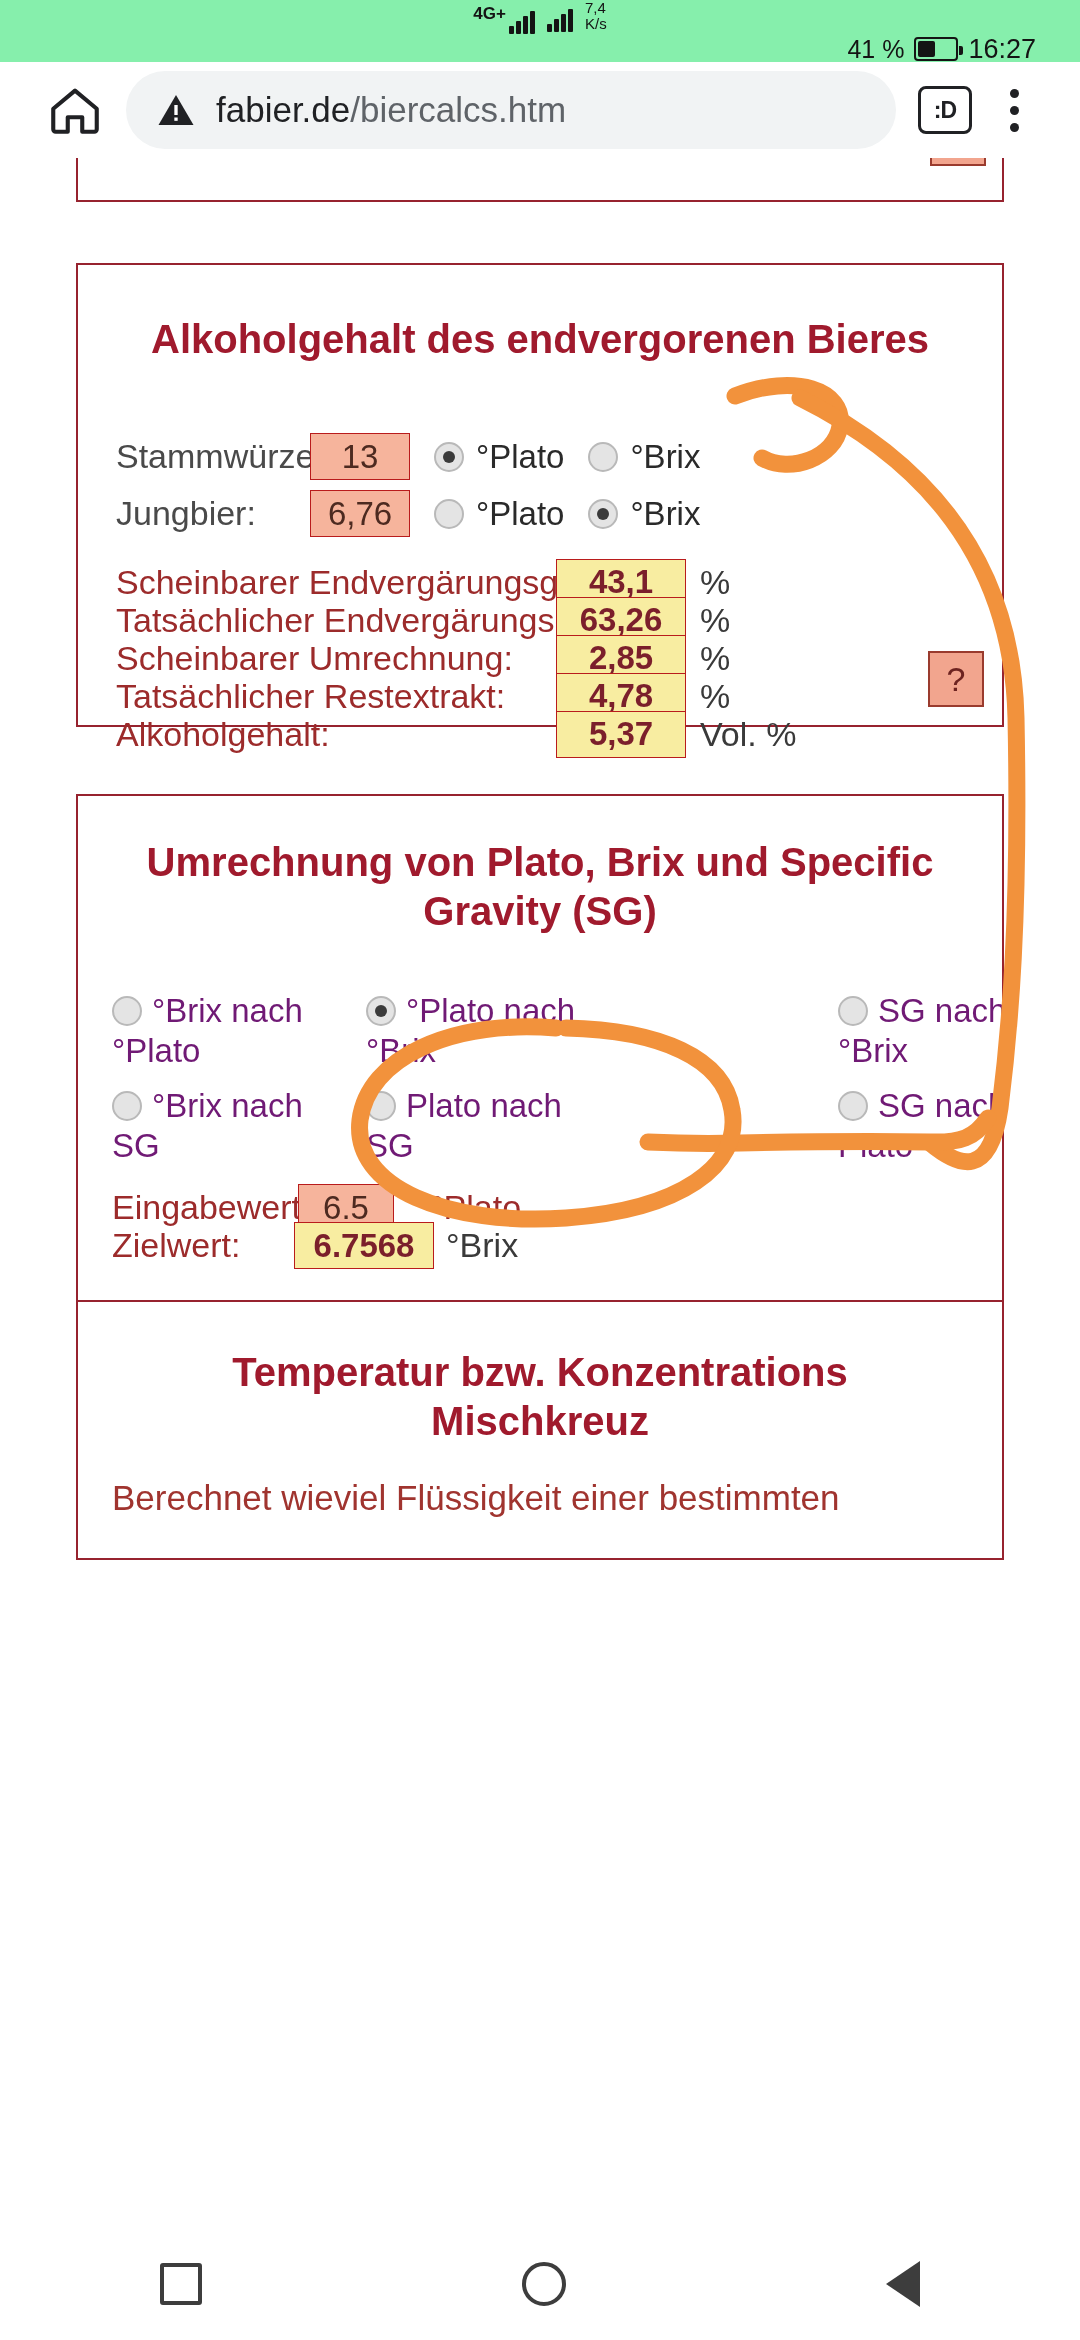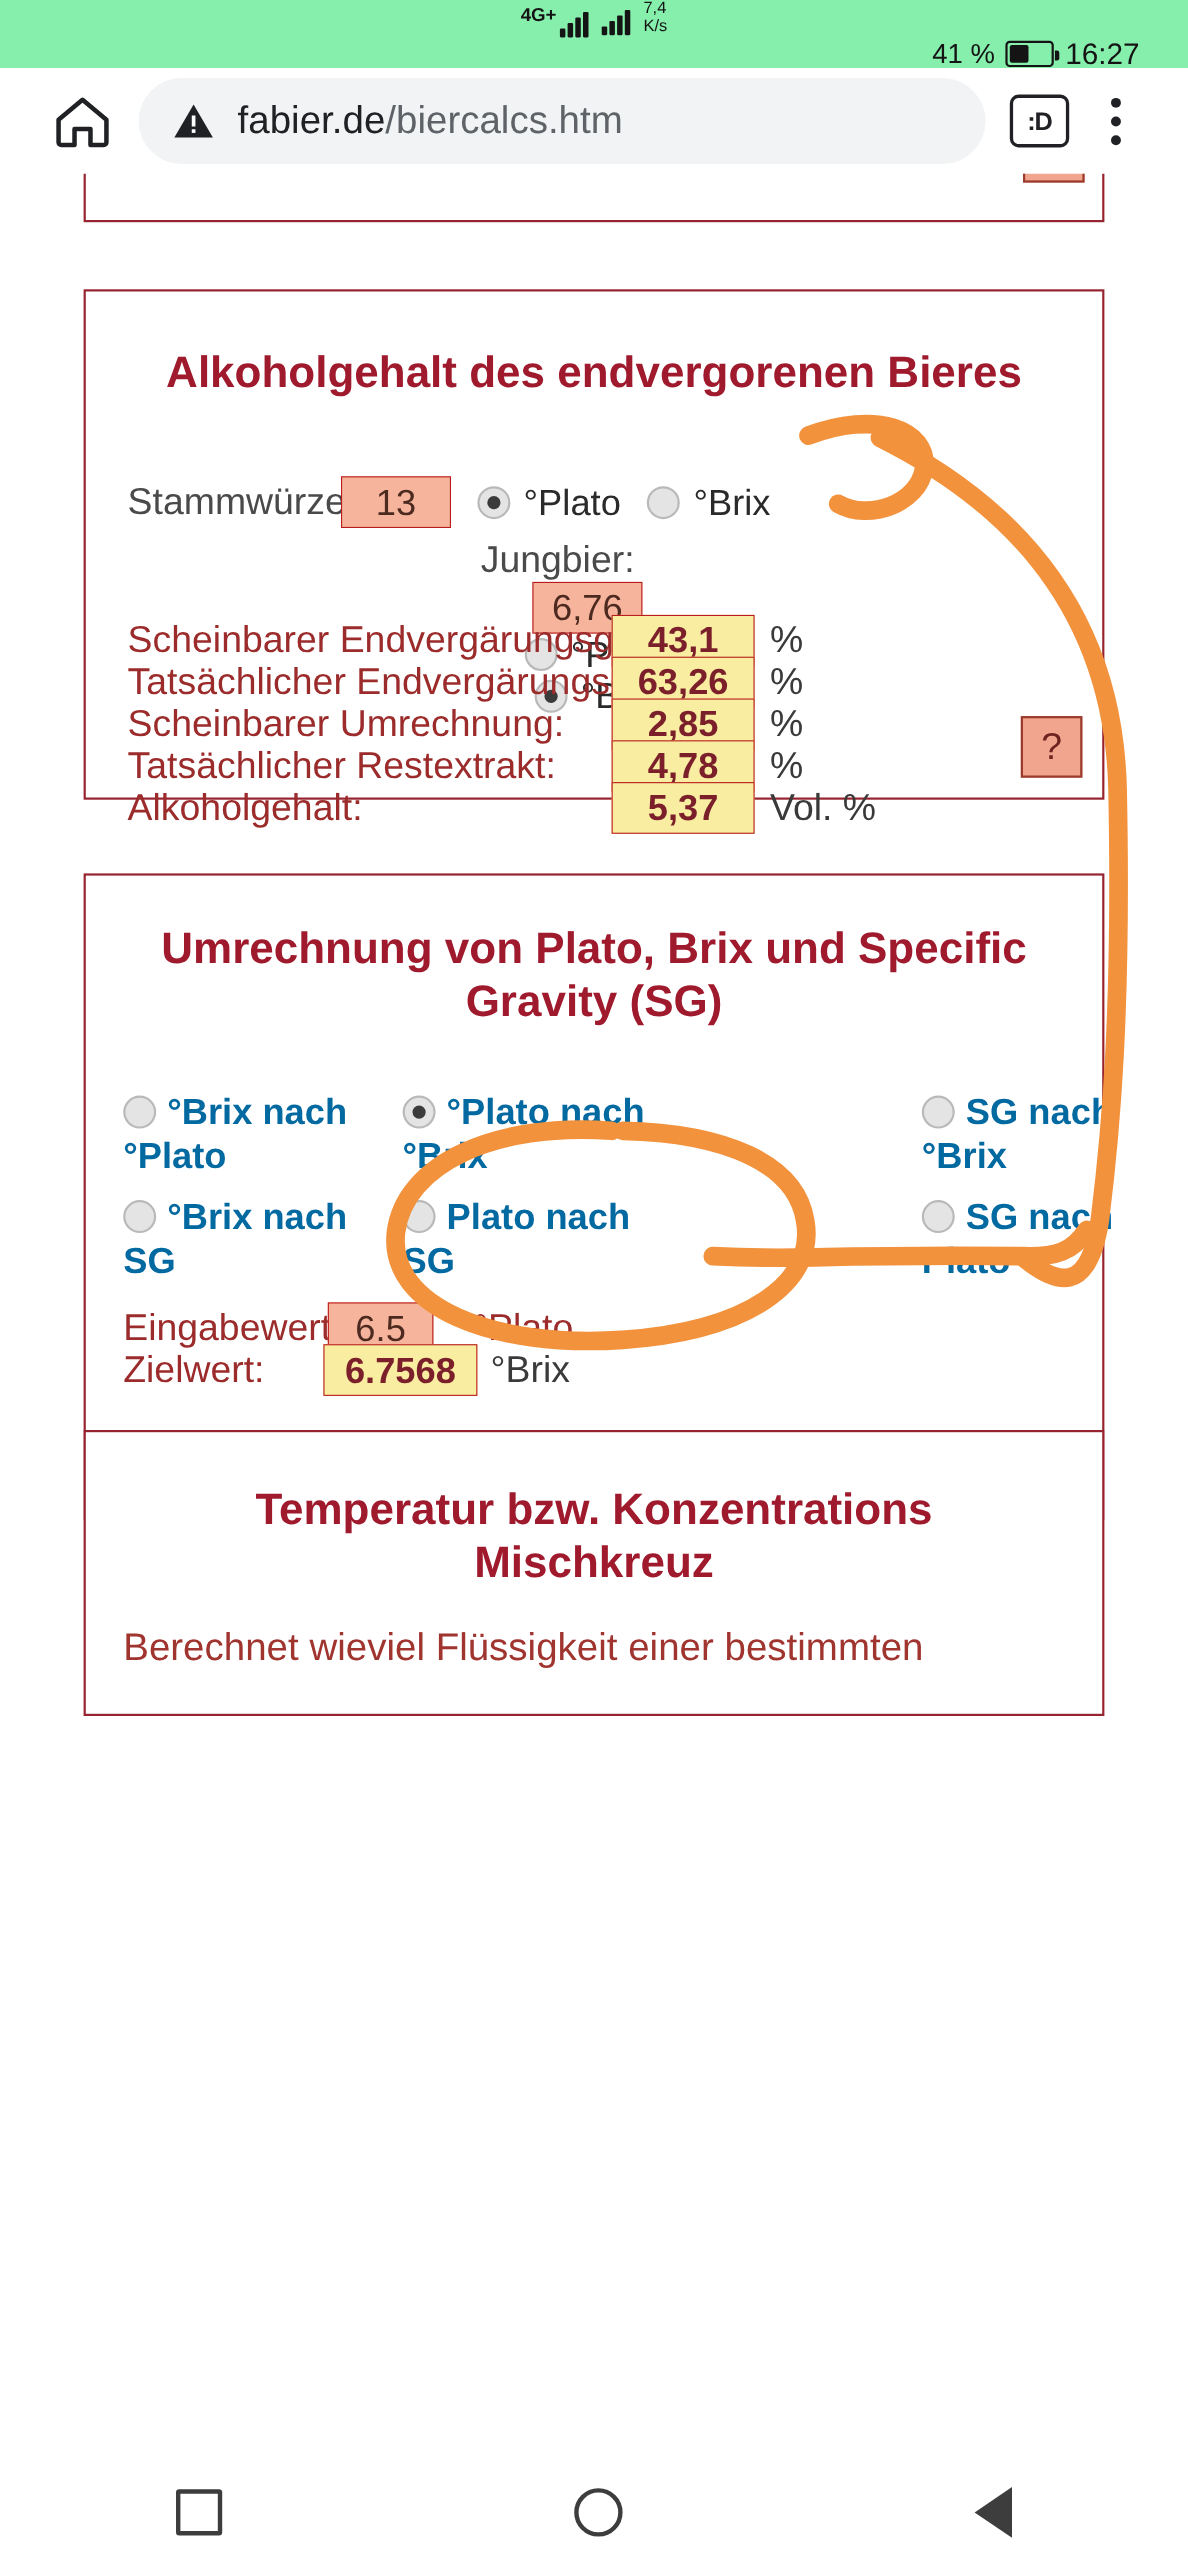--- a/index.html
+++ b/index.html
@@ -221,24 +221,23 @@
   .res-row .rl { flex: 0 0 auto; font-size: 34px; color: #9c2b2b; }
   .res-row .rv { position: absolute; left: 440px; width: 130px; justify-content: center; }
   .res-row .ru { position: absolute; left: 584px; font-size: 34px; color: #3a3a3a; }
 
   
   #card-convert { top: 636px; height: 588px; }
   #card-convert .card-title { margin-top: 42px; }
   .conv-opt {
     position: absolute;
     font-size: 33px;
-    color: #0369a1;
+    color: #701a75;
     line-height: 1.2;
     width: 230px;
-    font-weight: bold;
   }
   .conv-opt .dot { display: inline-block; vertical-align: -4px; margin-right: 10px; }
 
   
   #card-mix { top: 1142px; height: 260px; }
   #card-mix.partial { overflow: hidden; }
   #card-mix .card-title { margin-top: 46px; }
   .mix-text {
     margin: 30px 34px 0 34px;
     font-size: 35px;
@@ -348,21 +347,21 @@
         <div class="radio" style="margin-left:24px;">
           <span class="dot on"></span>
           <span>°Plato</span>
         </div>
         <div class="radio" style="margin-left:24px;">
           <span class="dot"></span>
           <span>°Brix</span>
         </div>
       </div>
 
-      <div class="row-sw" style="left:22px; top:225px; width:860px;flex-direction:column;">
+      <div class="row-sw" style="left:38px; top:225px; width:860px;">
         <div class="lbl-dark" style="width:186px">Jungbier:</div>
         <div class="vbox input" style="width:100px; margin-left:8px;text-align:center;">6,76</div>
         <div class="radio" style="margin-left:24px;">
           <span class="dot"></span>
           <span>°Plato</span>
         </div>
         <div class="radio" style="margin-left:24px;">
           <span class="dot on"></span>
           <span>°Brix</span>
         </div>

